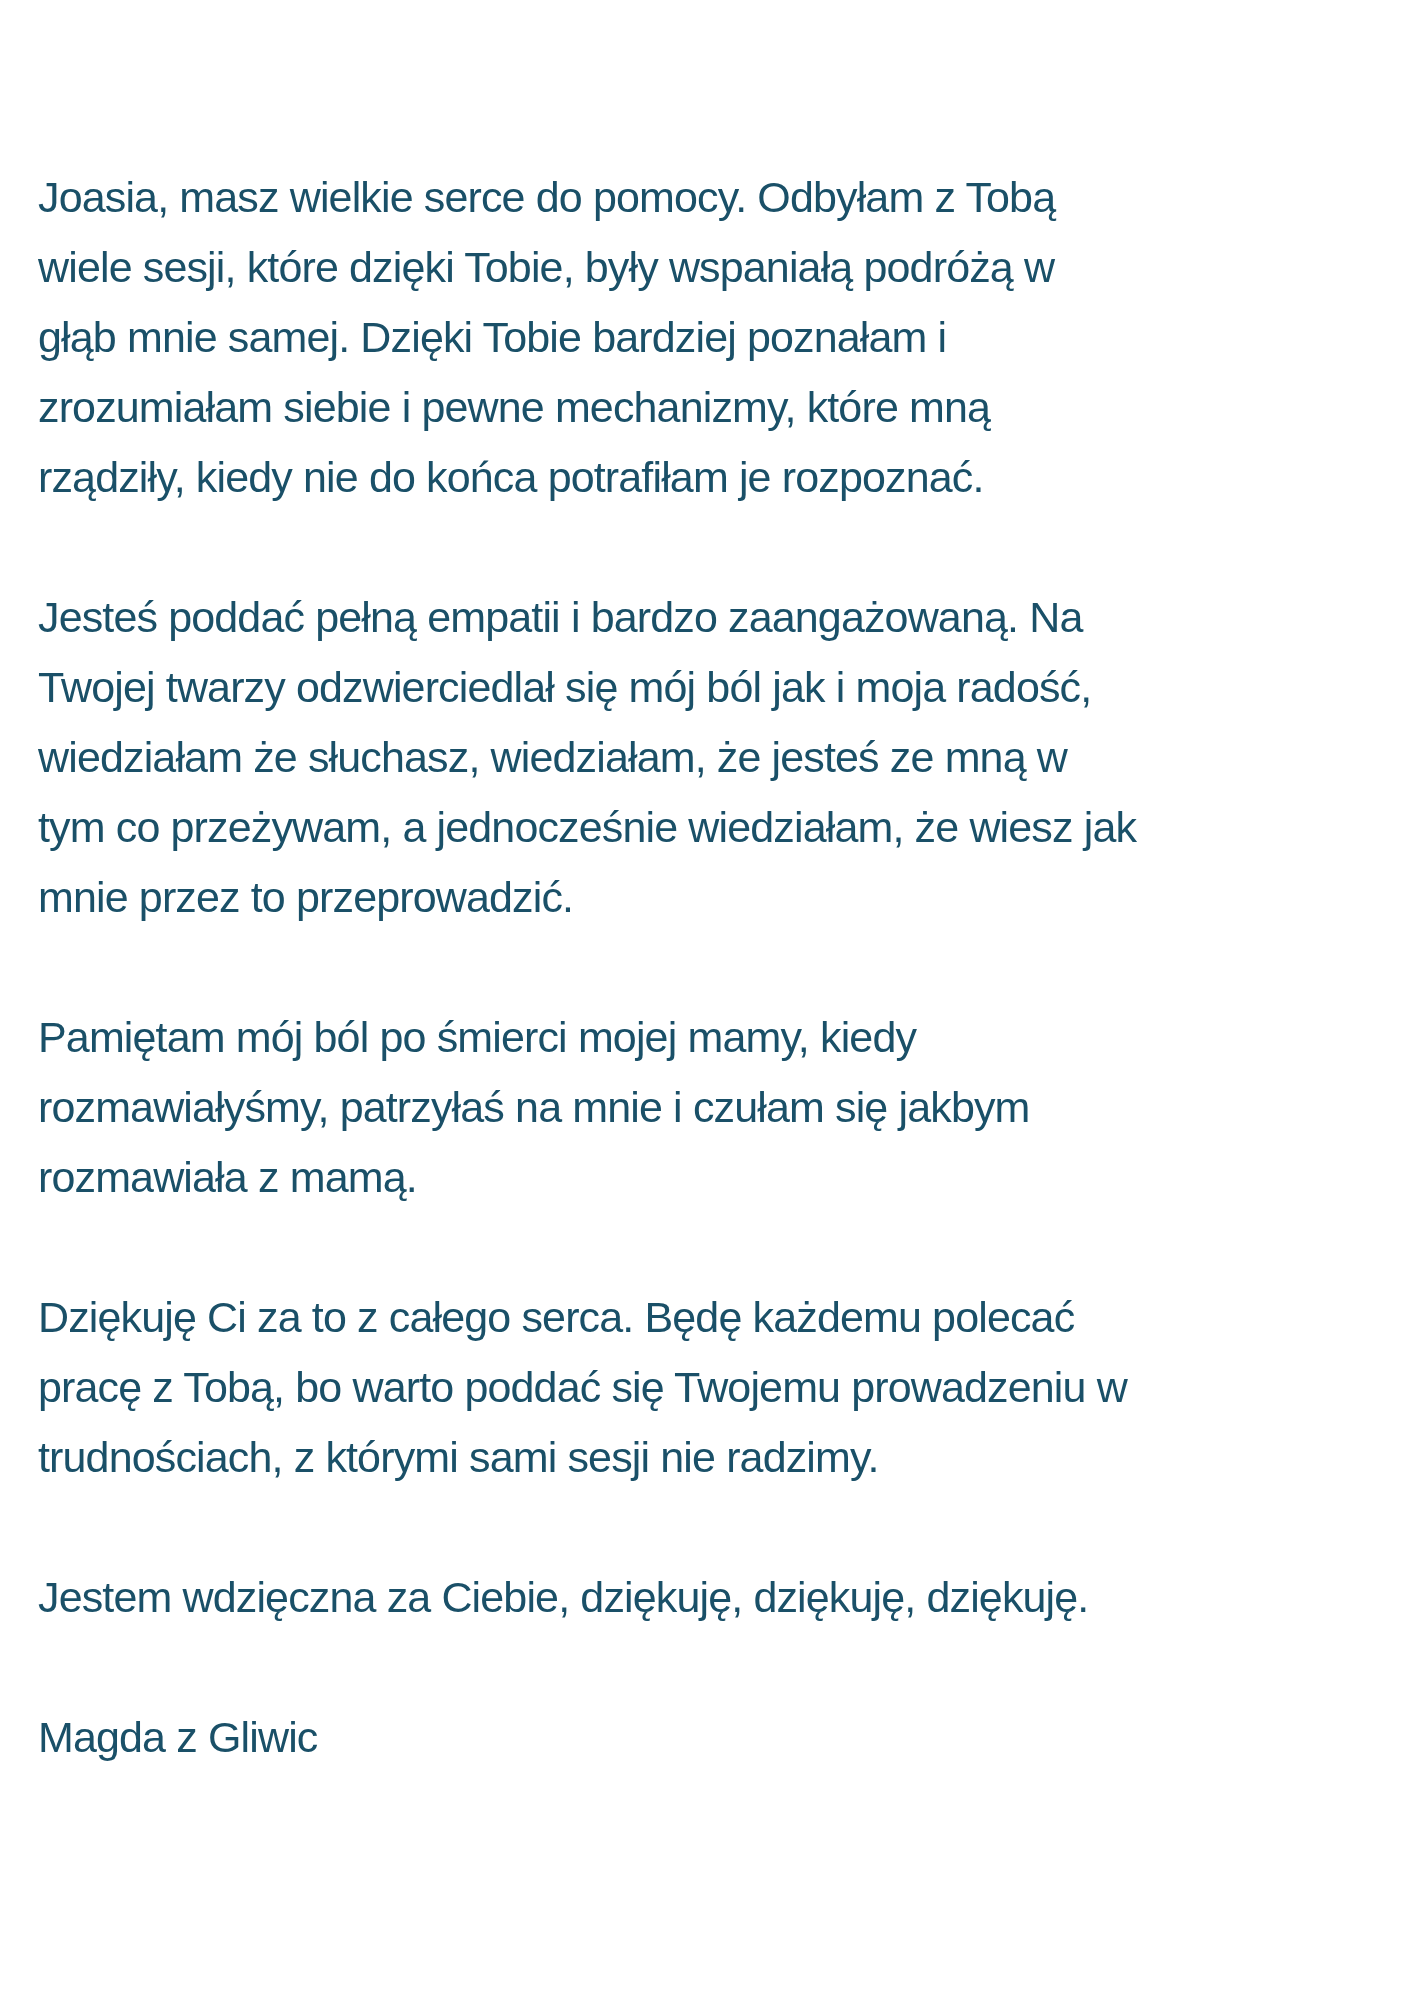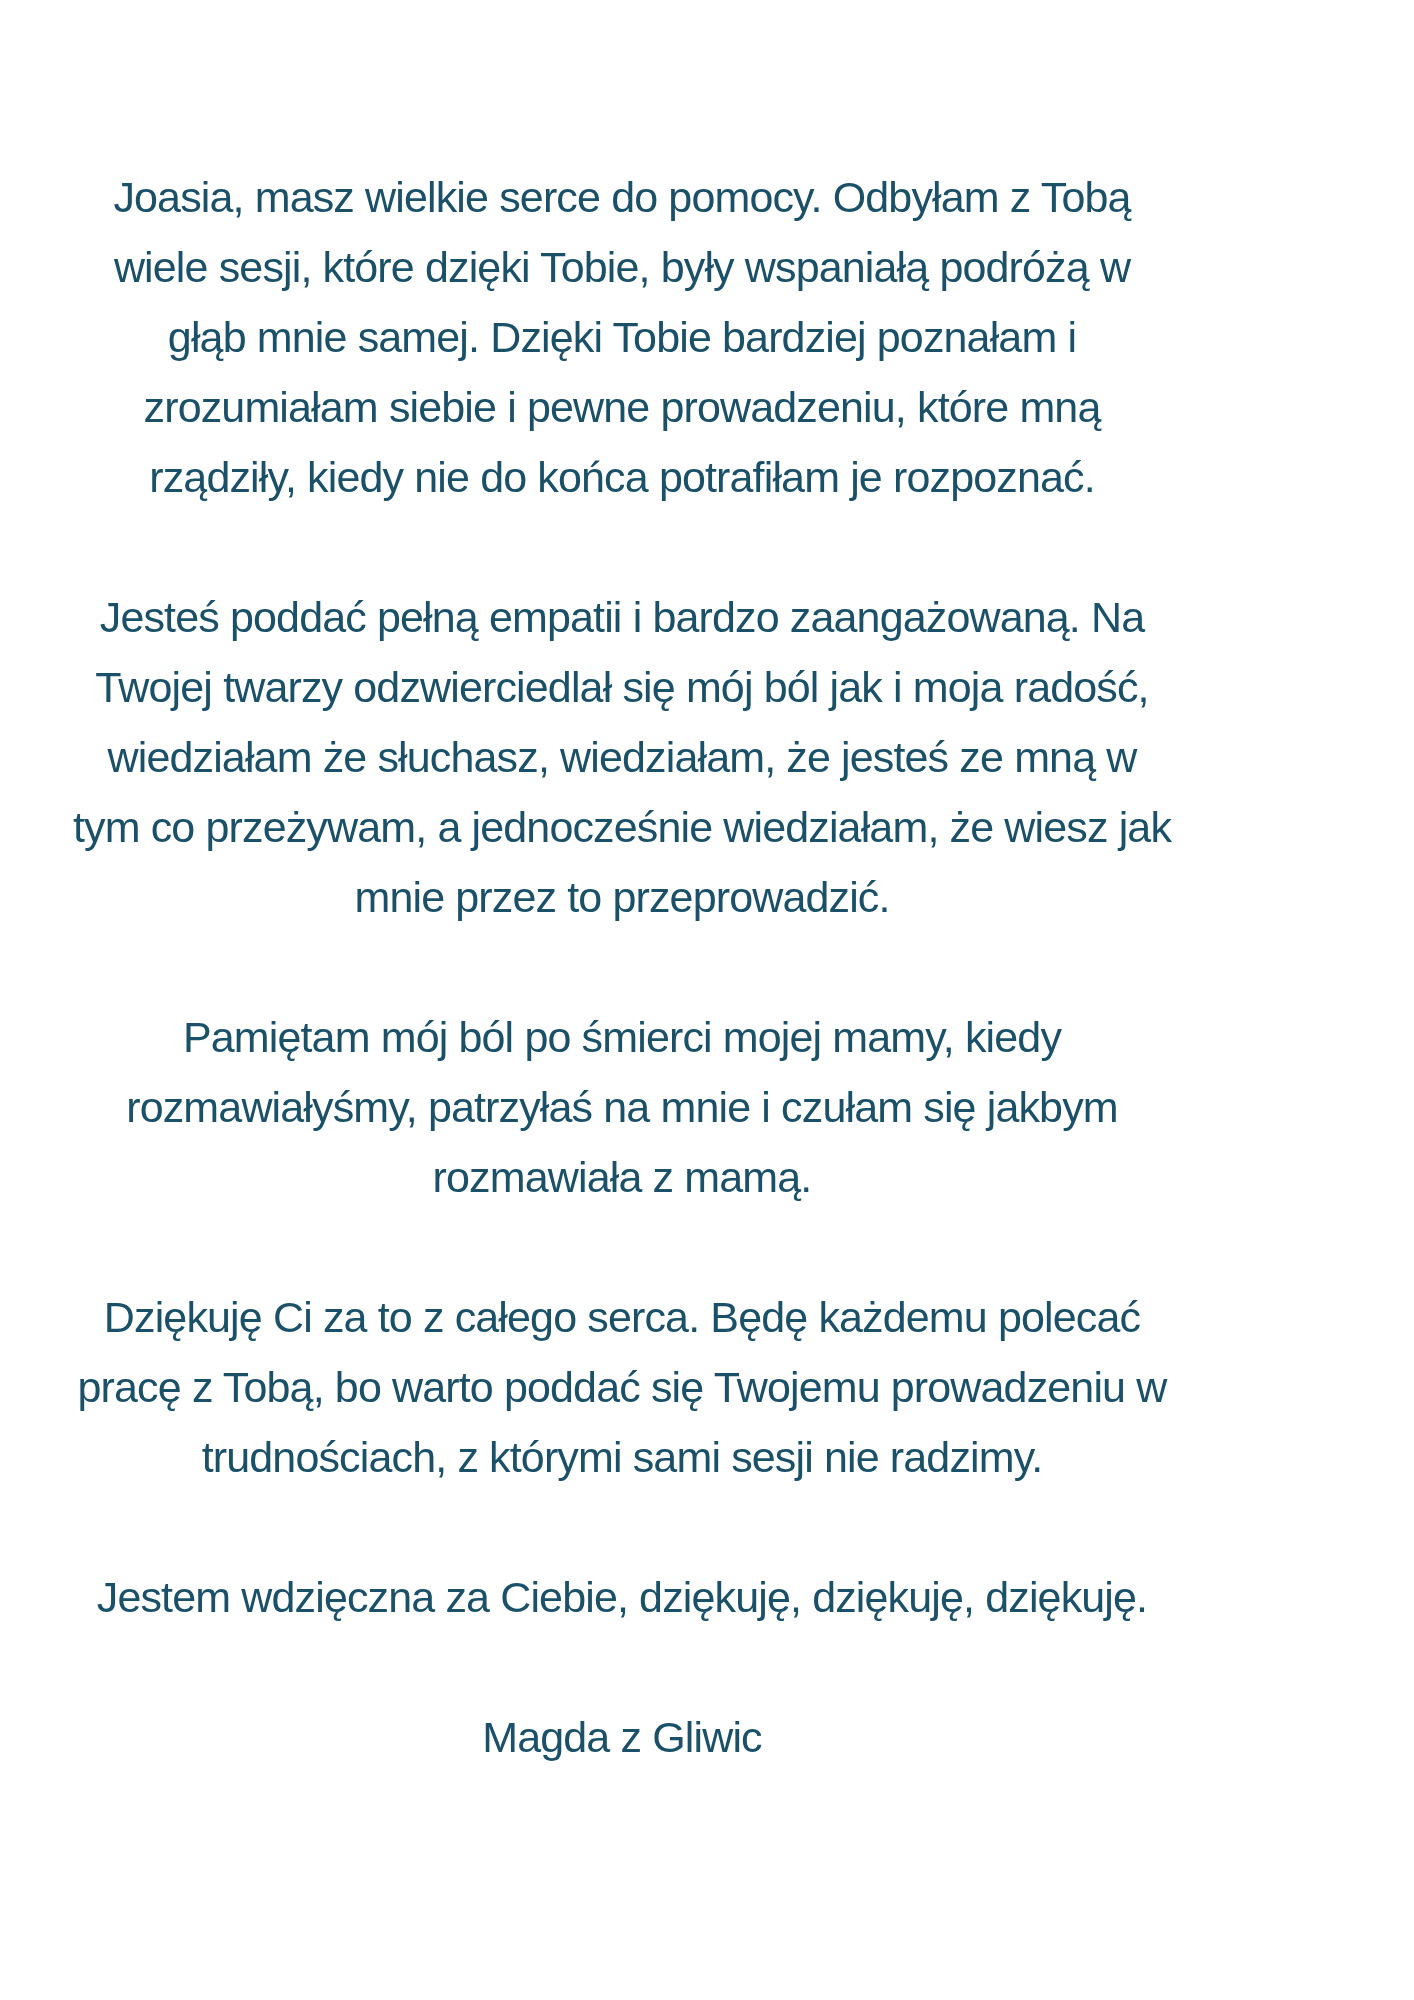--- a/index.html
+++ b/index.html
@@ -10,21 +10,21 @@
   body {
     width: 1414px;
     height: 2000px;
     font-family: "Liberation Sans", sans-serif;
     overflow: hidden;
   }
   .page {
     box-sizing: border-box;
     width: 1244px;
     padding: 162px 38px 0 38px;
-    text-align: center;
+    text-align: left;
     color: #1a5068;
   }
   .para {
     margin: 0 0 70px 0;
   }
   .line {
     display: block;
     font-size: 43px;
     line-height: 70px;
     letter-spacing: -0.02em;
@@ -37,21 +37,21 @@
 </style>
 </head>
 <body>
 
 <main class="page">
   <div id="paragraphs">
       <p class="para">
         <span class="line">Joasia, masz wielkie serce do pomocy. Odbyłam z Tobą</span>
         <span class="line">wiele sesji, które dzięki Tobie, były wspaniałą podróżą w</span>
         <span class="line">głąb mnie samej. Dzięki Tobie bardziej poznałam i</span>
-        <span class="line">zrozumiałam siebie i pewne prowadzeniu, które mną</span>
+        <span class="line">zrozumiałam siebie i pewne mechanizmy, które mną</span>
         <span class="line">rządziły, kiedy nie do końca potrafiłam je rozpoznać.</span>
       </p>
       <p class="para">
         <span class="line">Jesteś poddać pełną empatii i bardzo zaangażowaną. Na</span>
         <span class="line">Twojej twarzy odzwierciedlał się mój ból jak i moja radość,</span>
         <span class="line">wiedziałam że słuchasz, wiedziałam, że jesteś ze mną w</span>
         <span class="line">tym co przeżywam, a jednocześnie wiedziałam, że wiesz jak</span>
         <span class="line">mnie przez to przeprowadzić.</span>
       </p>
       <p class="para">

